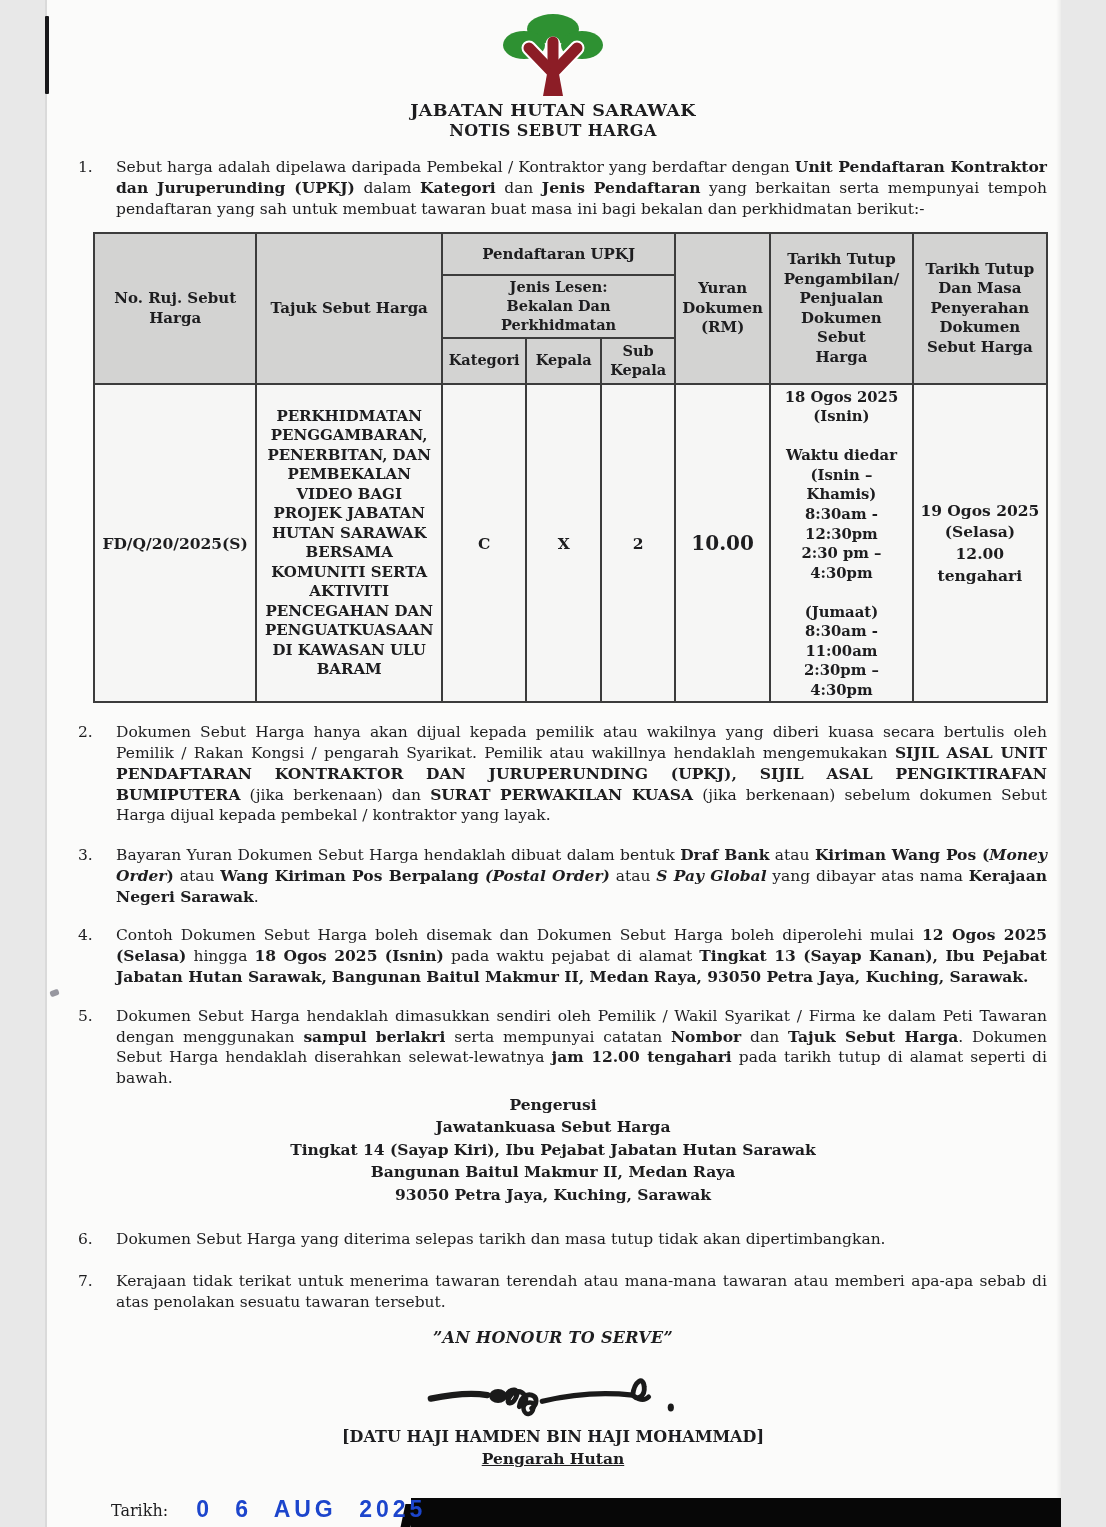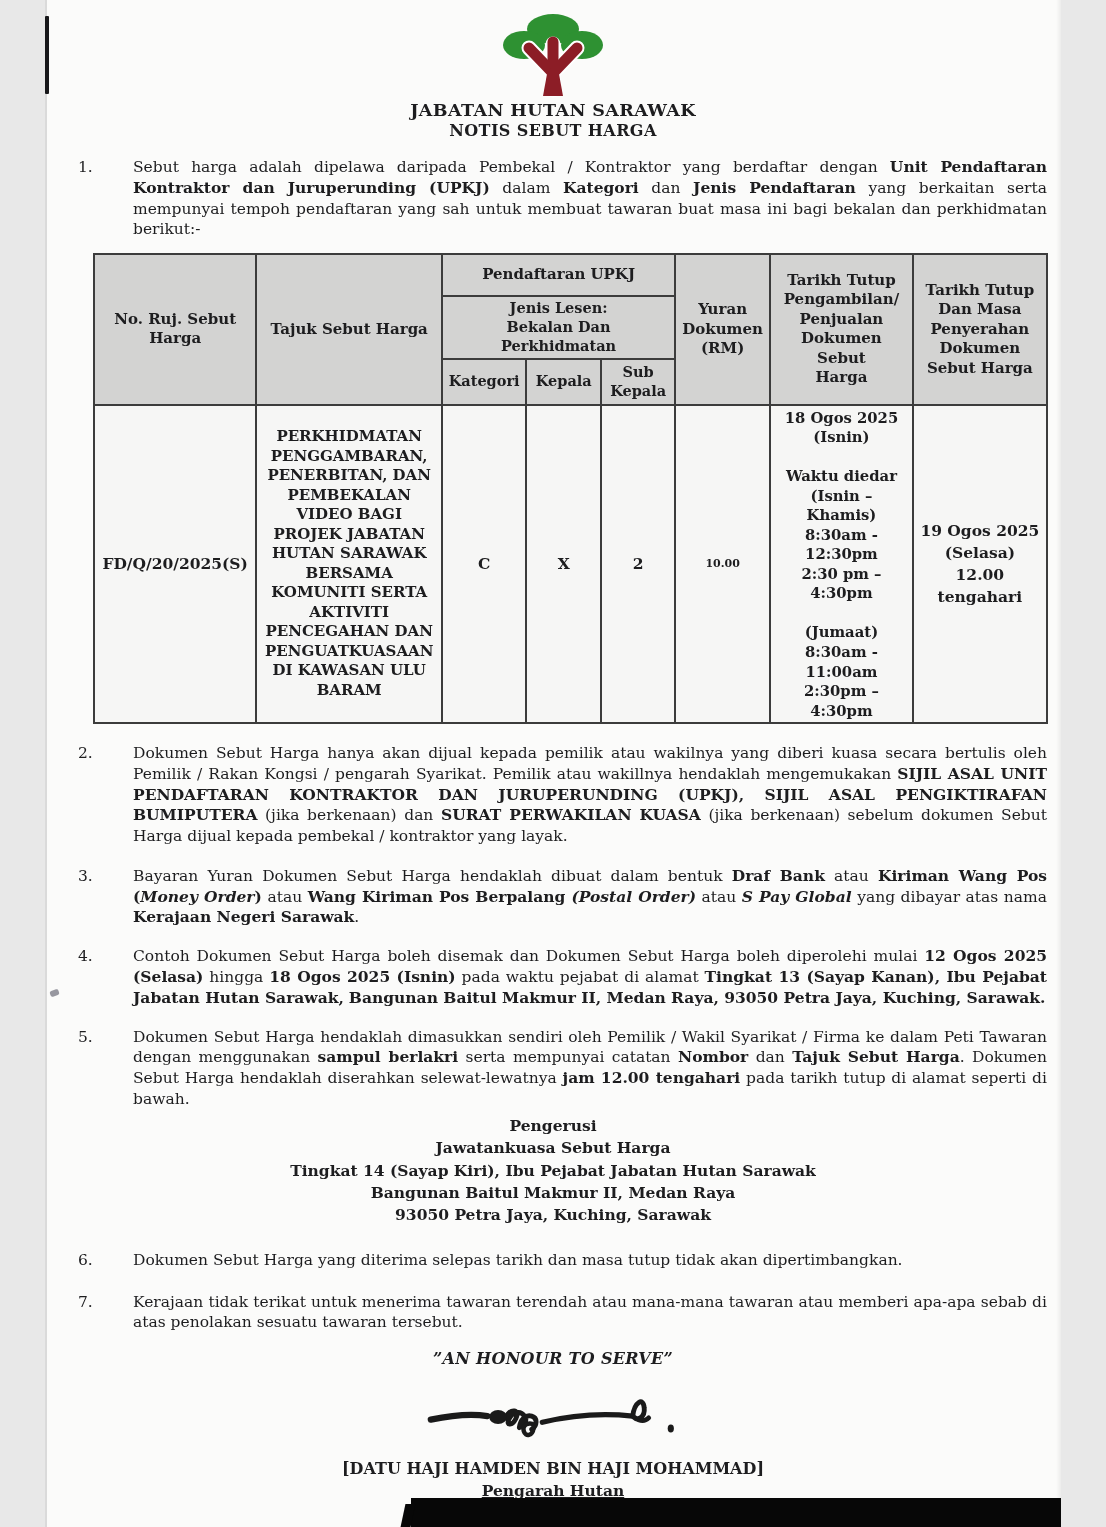--- a/index.html
+++ b/index.html
@@ -14,21 +14,21 @@
 
   
   .hdr{padding-top:12px;text-align:center;}
   .logo{display:block;margin:0 auto;}
   .title1{font-size:17.5px;font-weight:bold;letter-spacing:.4px;margin-top:2px;}
   .title2{font-size:16px;font-weight:bold;letter-spacing:.4px;margin-top:1px;}
 
   
   .para{display:flex;margin:0 14px 0 33px;}
   .para .num{flex:0 0 38px;font-size:15.5px;padding-top:1px;}
-  .para .body{flex:1;text-align:justify;font-size:15.5px;line-height:1.34;margin-left:17px;}
+  .para .body{flex:1;text-align:justify;font-size:15.5px;line-height:1.34;}
   #p1{margin-top:17px;}
   #p2{margin-top:19px;}
   #p3{margin-top:19px;}
   #p4{margin-top:18px;}
   #p5{margin-top:18px;}
   #p6{margin-top:23px;}
   #p7{margin-top:21px;}
 
   
   table.qt{
@@ -39,31 +39,31 @@
     padding:2px 4px;
   }
   table.qt th{background:#d3d3d2;font-size:14.5px;font-weight:bold;line-height:1.3;}
   table.qt td{background:#f6f6f5;font-weight:bold;}
   tr.h1 th{height:36px;font-size:15px;}
   tr.h2 th{height:46px;}
   tr.h3 th{height:40px;}
   td.c-ruj{font-size:15.5px;}
   td.c-tajuk{font-size:15px;line-height:1.3;padding:8px 4px;}
   td.c-kat,td.c-kep,td.c-sub{font-size:15.5px;}
-  td.c-yur{font-size:11px;}
+  td.c-yur{font-size:20px;}
   td.c-amb{font-size:14.8px;line-height:1.32;}
   td.c-ser{font-size:15.5px;line-height:1.4;}
   tr.body td{height:286px;}
 
   
   .addr{margin-top:5px;text-align:center;font-weight:bold;font-size:15.5px;line-height:1.45;}
   .motto1{margin-top:30px;text-align:center;font-weight:bold;font-size:17px;word-spacing:9px;letter-spacing:.3px;}
   .motto2{margin-top:16px;text-align:center;font-weight:bold;font-style:italic;font-size:16px;letter-spacing:.3px;}
   .sig-wrap{margin-top:10px;text-align:center;}
-  .sig-name{text-align:center;font-weight:bold;font-size:16px;margin-top:15px;}
+  .sig-name{text-align:center;font-weight:bold;font-size:16px;margin-top:4px;}
   .sig-role{text-align:center;font-weight:bold;font-size:15.5px;margin-top:3px;text-decoration:underline;}
   .sig-place{text-align:center;font-weight:bold;font-size:15.5px;margin-top:3px;}
 
   .dateline{display:flex;align-items:baseline;margin:27px 0 0 66px;}
   .dateline .lbl{font-size:16px;}
   .stamp{
     margin-left:28px;color:#1c45cc;font-family:"Liberation Sans",sans-serif;
     font-weight:bold;font-size:23px;letter-spacing:4px;word-spacing:12px;
     white-space:pre;transform:translateY(1px);
   }

